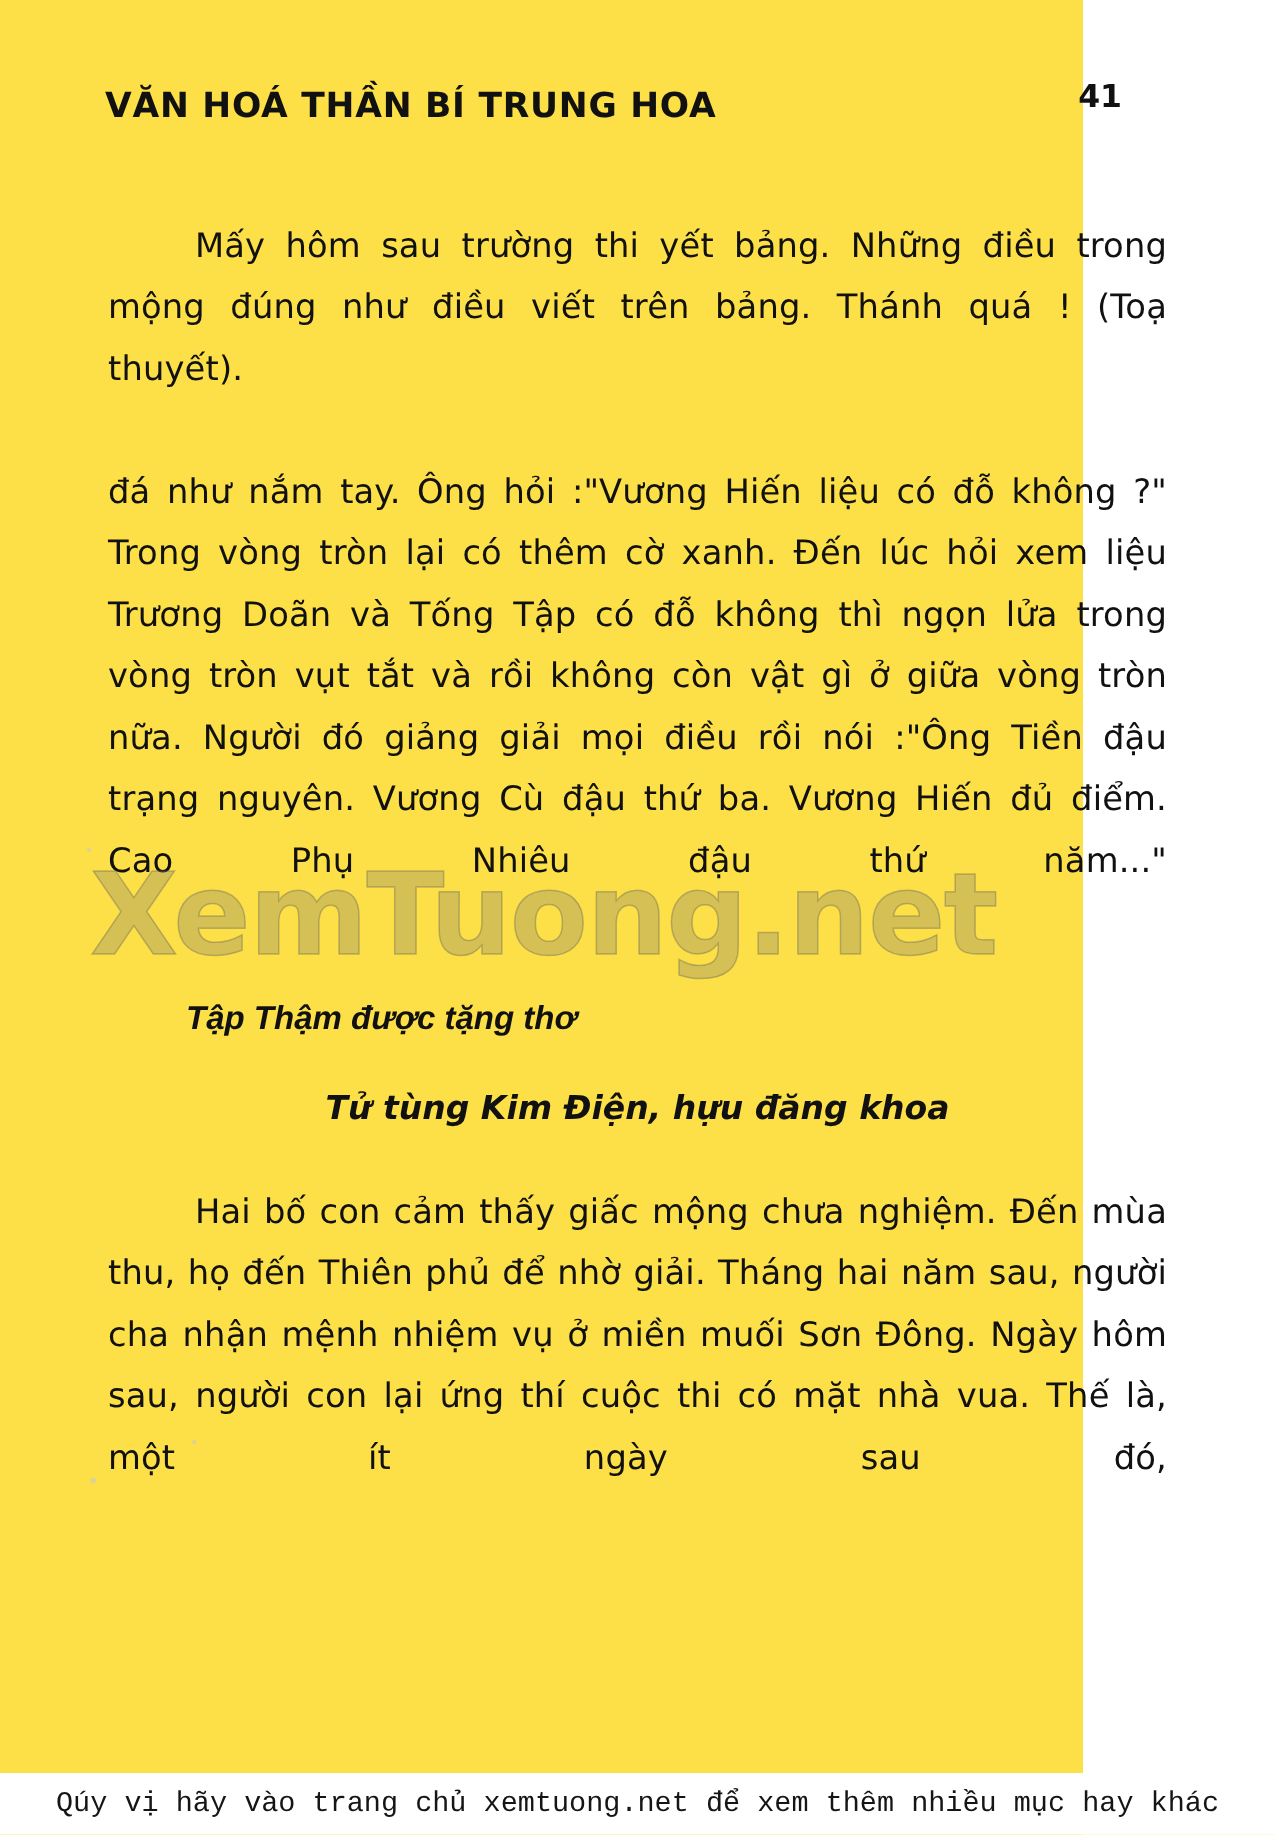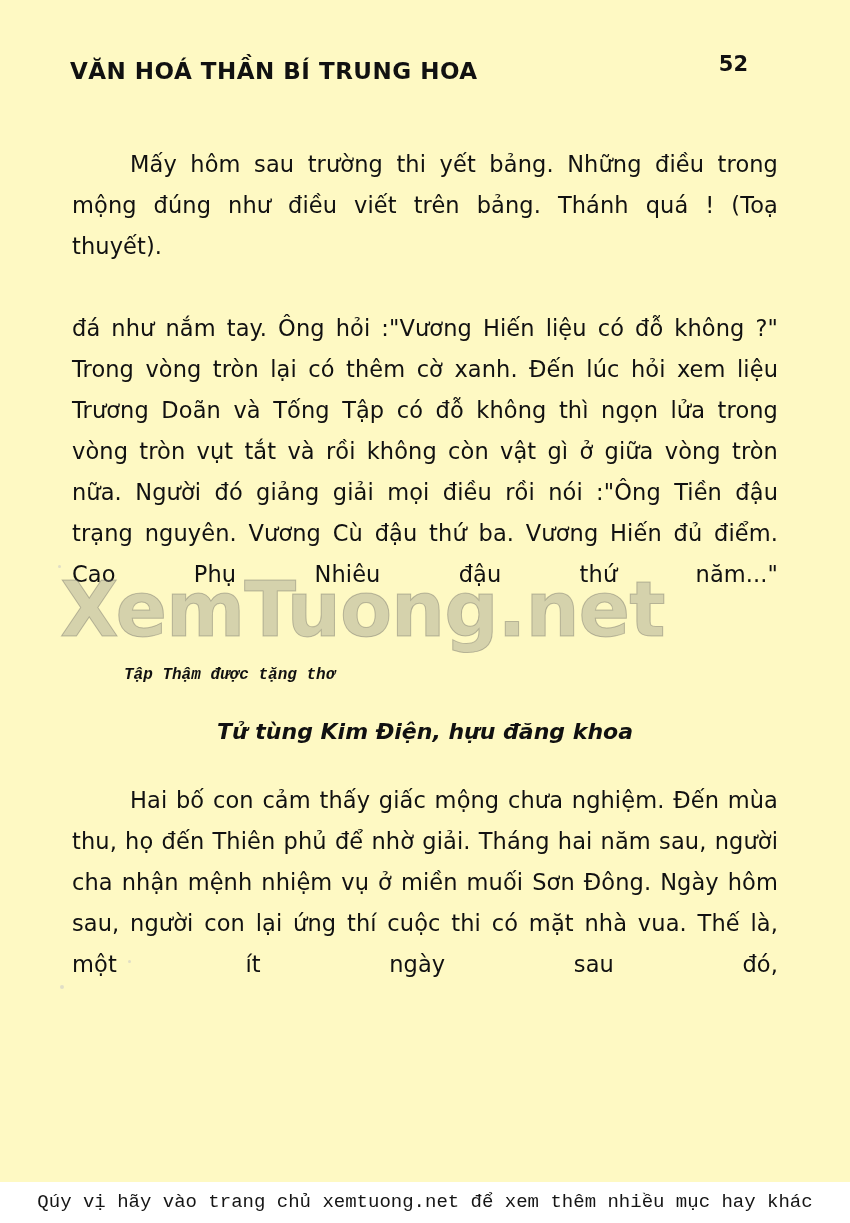--- a/index.html
+++ b/index.html
@@ -12,23 +12,23 @@
     height: 1223px;
     position: relative;
     overflow: hidden;
     font-family: "Liberation Serif", serif;
     color: #0d0d0d;
   }
 
   .page {
     position: absolute;
     left: 0; top: 0;
-    width: 850px;
+    width: 722px;
     height: 1223px;
-    background: #fef9c3;
+    background: #fde047;
   }
 
   
   .header {
     position: absolute;
     left: 70px;
     top: 52px;
     width: 700px;
     height: 44px;
   }
@@ -80,24 +80,24 @@
 
   
   p.para::after {
     content: "";
     display: inline-block;
     width: 100%;
   }
 
   .subhead {
     margin: 30px 0 4px 52px;
-    font-family: Liberation Mono, monospace;
+    font-family: Liberation Sans, sans-serif;
     font-style: italic;
     font-weight: bold;
-    font-size: 16px;
+    font-size: 22px;
     color: #111;
   }
 
   .verse {
     margin: 26px 0 0 0;
     text-align: center;
     font-family: "DejaVu Sans", sans-serif;
     font-style: italic;
     font-size: 22px;
     line-height: 44px;
@@ -152,21 +152,21 @@
     opacity: .55;
   }
 </style>
 </head>
 <body>
 
 <div class="page">
 
   <div class="header">
     <div class="header-title">VĂN HOÁ THẦN BÍ TRUNG HOA</div>
-    <div class="header-pageno">52</div>
+    <div class="header-pageno">41</div>
   </div>
 
   <div class="body-area">
 
     <p class="para indent spaced">Mấy hôm sau trường thi yết bảng. Những điều trong mộng đúng như điều viết trên bảng. Thánh quá ! (Toạ thuyết).</p>
 
     <p class="para">đá như nắm tay. Ông hỏi :"Vương Hiến liệu có đỗ không ?" Trong vòng tròn lại có thêm cờ xanh. Đến lúc hỏi xem liệu Trương Doãn và Tống Tập có đỗ không thì ngọn lửa trong vòng tròn vụt tắt và rồi không còn vật gì ở giữa vòng tròn nữa. Người đó giảng giải mọi điều rồi nói :"Ông Tiền đậu trạng nguyên. Vương Cù đậu thứ ba. Vương Hiến đủ điểm. Cao Phụ Nhiêu đậu thứ năm..."</p>
 
     <div class="subhead">Tập Thậm được tặng thơ</div>
 

